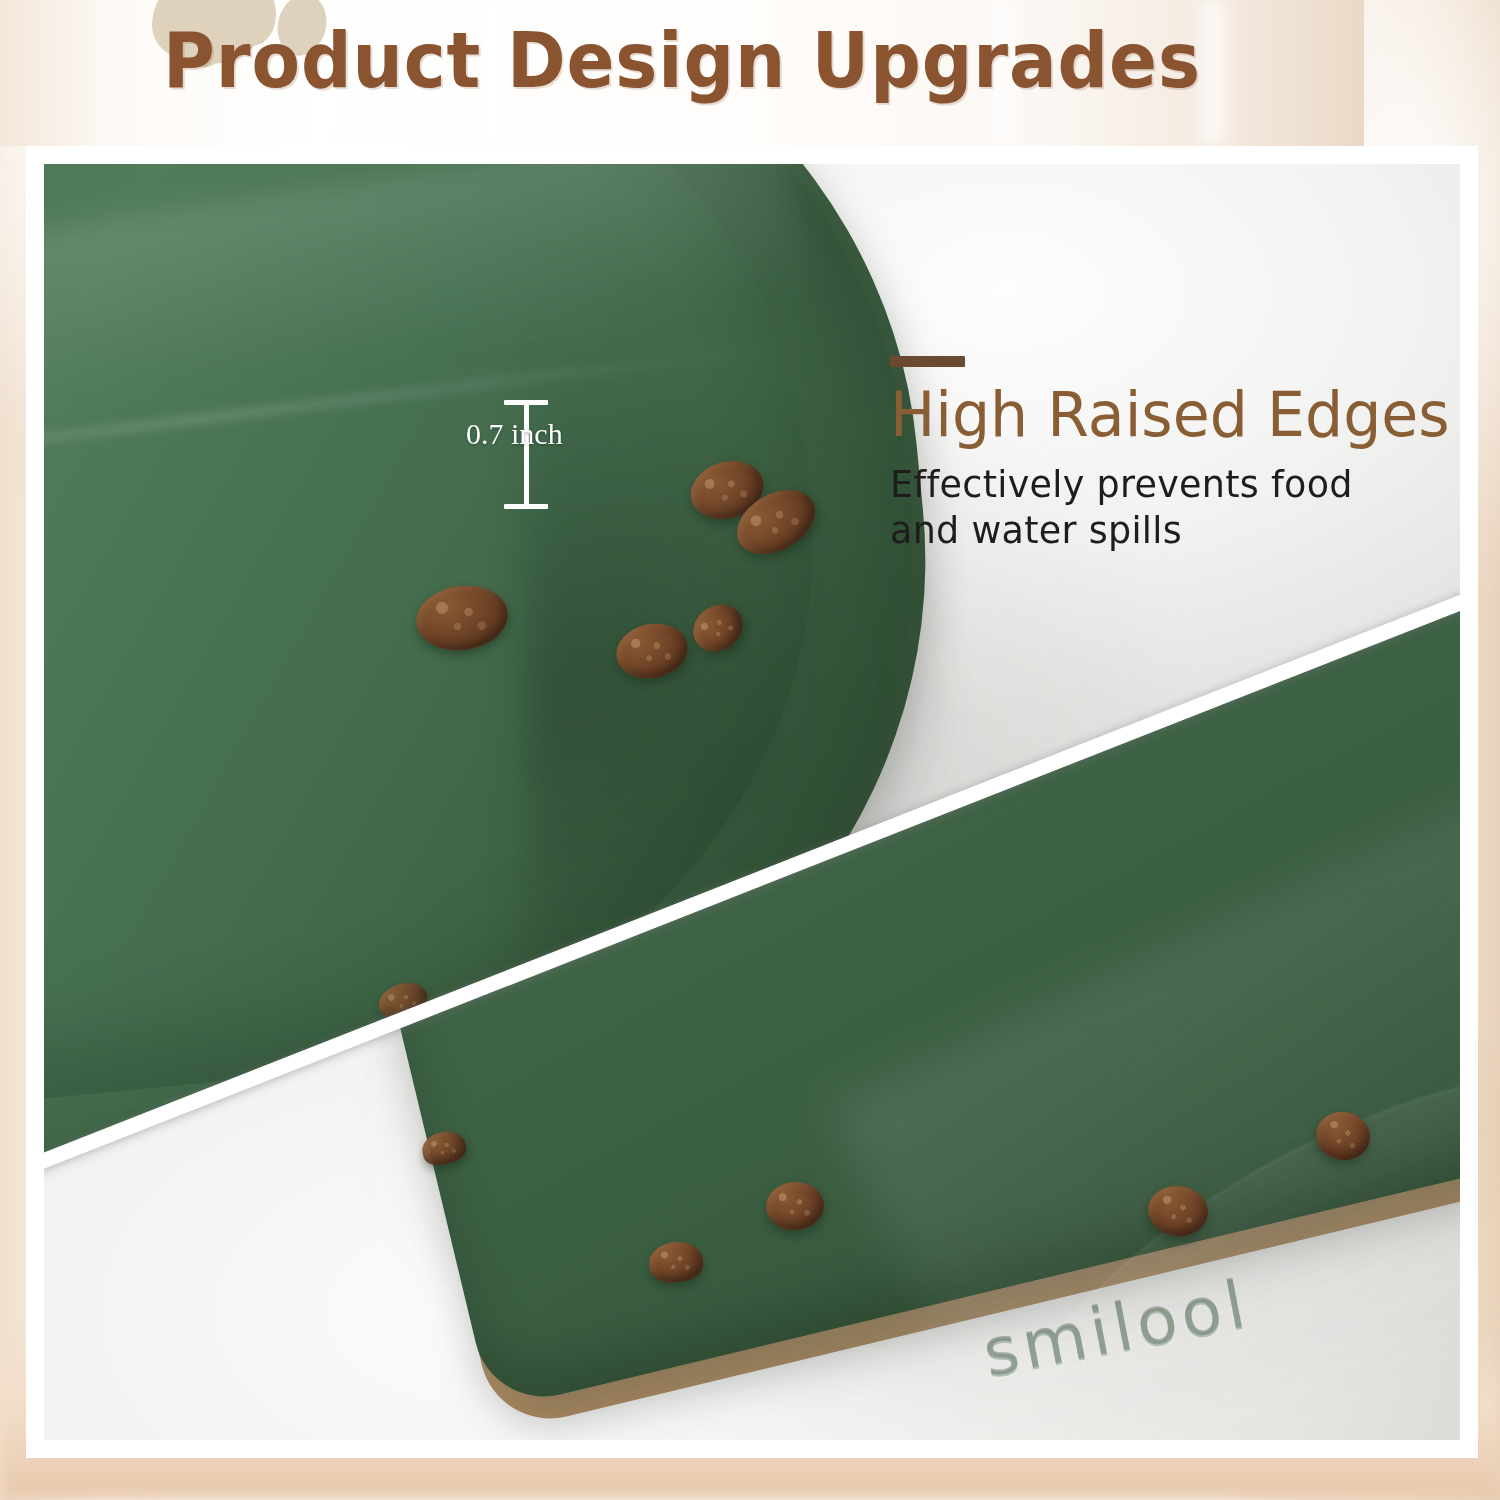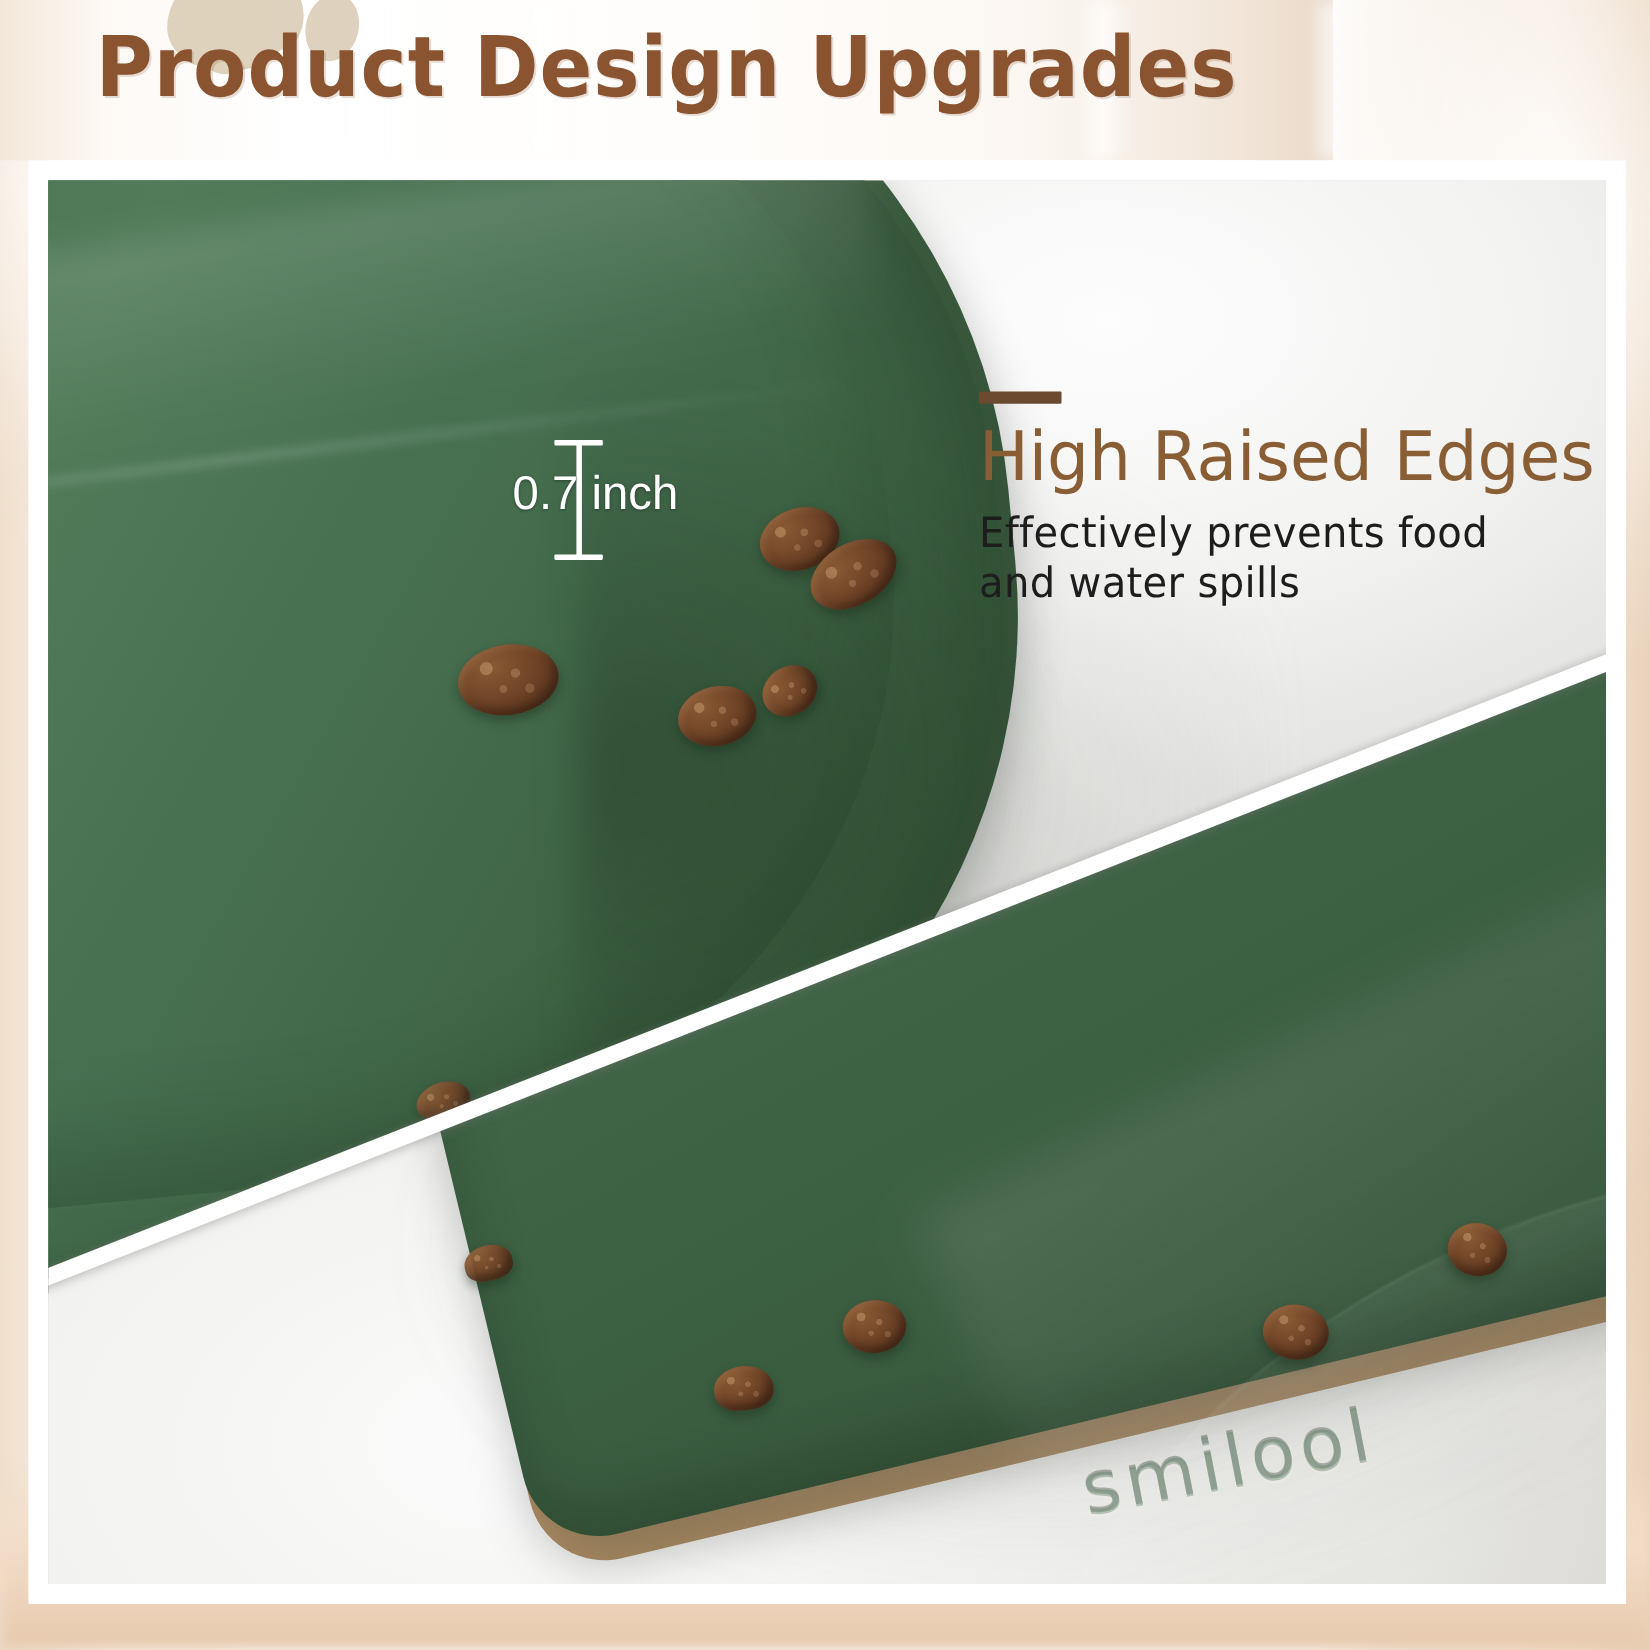--- a/index.html
+++ b/index.html
@@ -45,21 +45,21 @@
     filter:blur(22px);
   }
   .room-floor{
     position:absolute;left:0;right:0;bottom:0;height:170px;
     background:linear-gradient(180deg,rgba(250,238,226,0) 0%,#f2ddc8 45%,#e7c9ad 100%);
     filter:blur(6px);
   }
 
   
   .header{
-    position:absolute;left:0;top:0;width:1212px;height:146px;
+    position:absolute;left:0;top:0;width:1364px;height:146px;
     overflow:hidden;
   }
   .header-bg{
     position:absolute;inset:0;
     background:linear-gradient(90deg,
       #f4e7da 0%, #fdf9f5 8%, #ffffff 22%,
       #fffdfb 55%, #fbf6f1 78%, #f2e6da 92%, #ead9c8 100%);
   }
   .header-streak{
     position:absolute;top:0;bottom:0;width:46px;
@@ -190,25 +190,25 @@
   }
   .dim .bar-top,.dim .bar-bot{
     position:absolute;left:8px;width:44px;height:5px;background:#ffffff;border-radius:1px;
   }
   .dim .bar-top{top:8px;}
   .dim .bar-bot{top:112px;}
   .dim .stem{
     position:absolute;left:28px;top:8px;width:5px;height:109px;background:#ffffff;
   }
   .dim .dim-label{
-    position:absolute;left:-30px;top:36px;
-    font-size:43px;line-height:43px;
+    position:absolute;left:-30px;top:20px;
+    font-size:30px;line-height:43px;
     color:#ffffff;
     white-space:nowrap;
-    font-family:Liberation Sans, sans-serif;
+    font-family:Liberation Serif, serif;
     text-shadow:0 1px 3px rgba(0,0,0,.35);
   }
 
   
   .kib{
     position:absolute;
     border-radius:50%;
     background:
       radial-gradient(ellipse at 34% 28%,#8a5a34 0%,#75482a 38%,#613a22 68%,#4e2e1b 100%);
     box-shadow:

